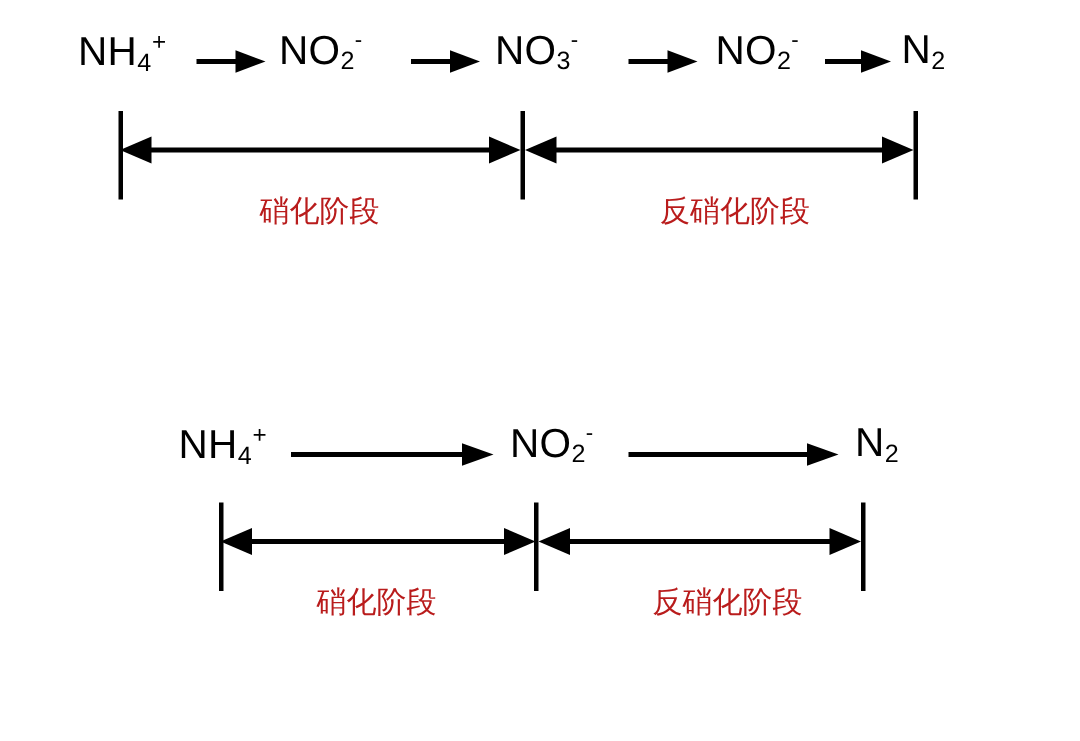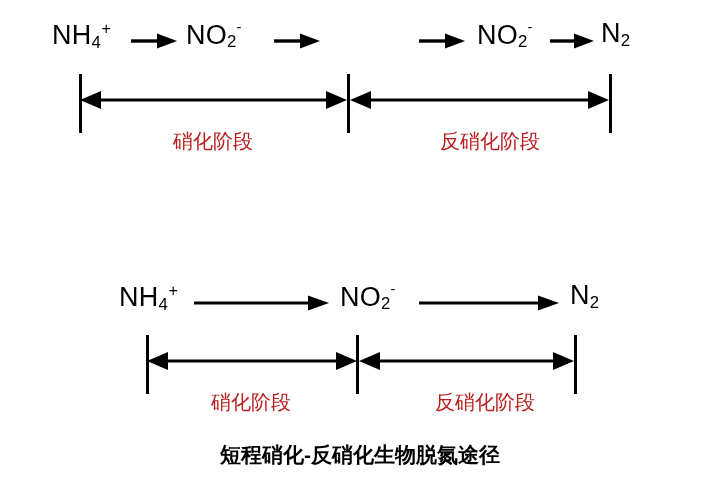--- a/index.html
+++ b/index.html
@@ -116,20 +116,21 @@
 </head>
 <body>
 
 <div class="canvas">
 
   <div class="diagram" id="diagram-traditional">
 
     <div class="species-row">
       <span class="species" style="left:52px; top:20px;">NH<sub>4</sub><sup>+</sup></span>
       <span class="species" style="left:186px; top:20px;">NO<sub>2</sub><span class="minus">-</span></span>
+      <span class="species" style="left:330px; top:20px;">NO<sub>3</sub><span class="minus">-</span></span>
       <span class="species" style="left:477px; top:20px;">NO<sub>2</sub><span class="minus">-</span></span>
       <span class="species" style="left:601px; top:20px;">N<sub>2</sub></span>
     </div>
 
     <div class="rxn-arrow" style="left:131px; top:33px; width:46px;">
       <svg width="46" height="16" viewBox="0 0 46 16" aria-hidden="true">
         <line x1="0" y1="8" x2="30" y2="8" stroke="#000" stroke-width="3.4"></line>
         <polygon points="26,0.5 46,8 26,15.5" fill="#000"></polygon>
       </svg>
     </div>
@@ -218,16 +219,15 @@
       <svg width="215" height="22" viewBox="0 0 215 22" preserveAspectRatio="none" aria-hidden="true">
         <line x1="16" y1="11" x2="199" y2="11" stroke="#000" stroke-width="3.2"></line>
         <polygon points="0,11 21,2 21,20" fill="#000"></polygon>
         <polygon points="215,11 194,2 194,20" fill="#000"></polygon>
       </svg>
     </div>
 
     <div class="stage-label" style="left:181px; top:142px; width:140px;">硝化阶段</div>
     <div class="stage-label" style="left:405px; top:142px; width:160px;">反硝化阶段</div>
 
-    <div class="caption" style="top:194px;">短程硝化-反硝化生物脱氮途径</div>
   </div>
 
 </div>
 
 </body></html>

